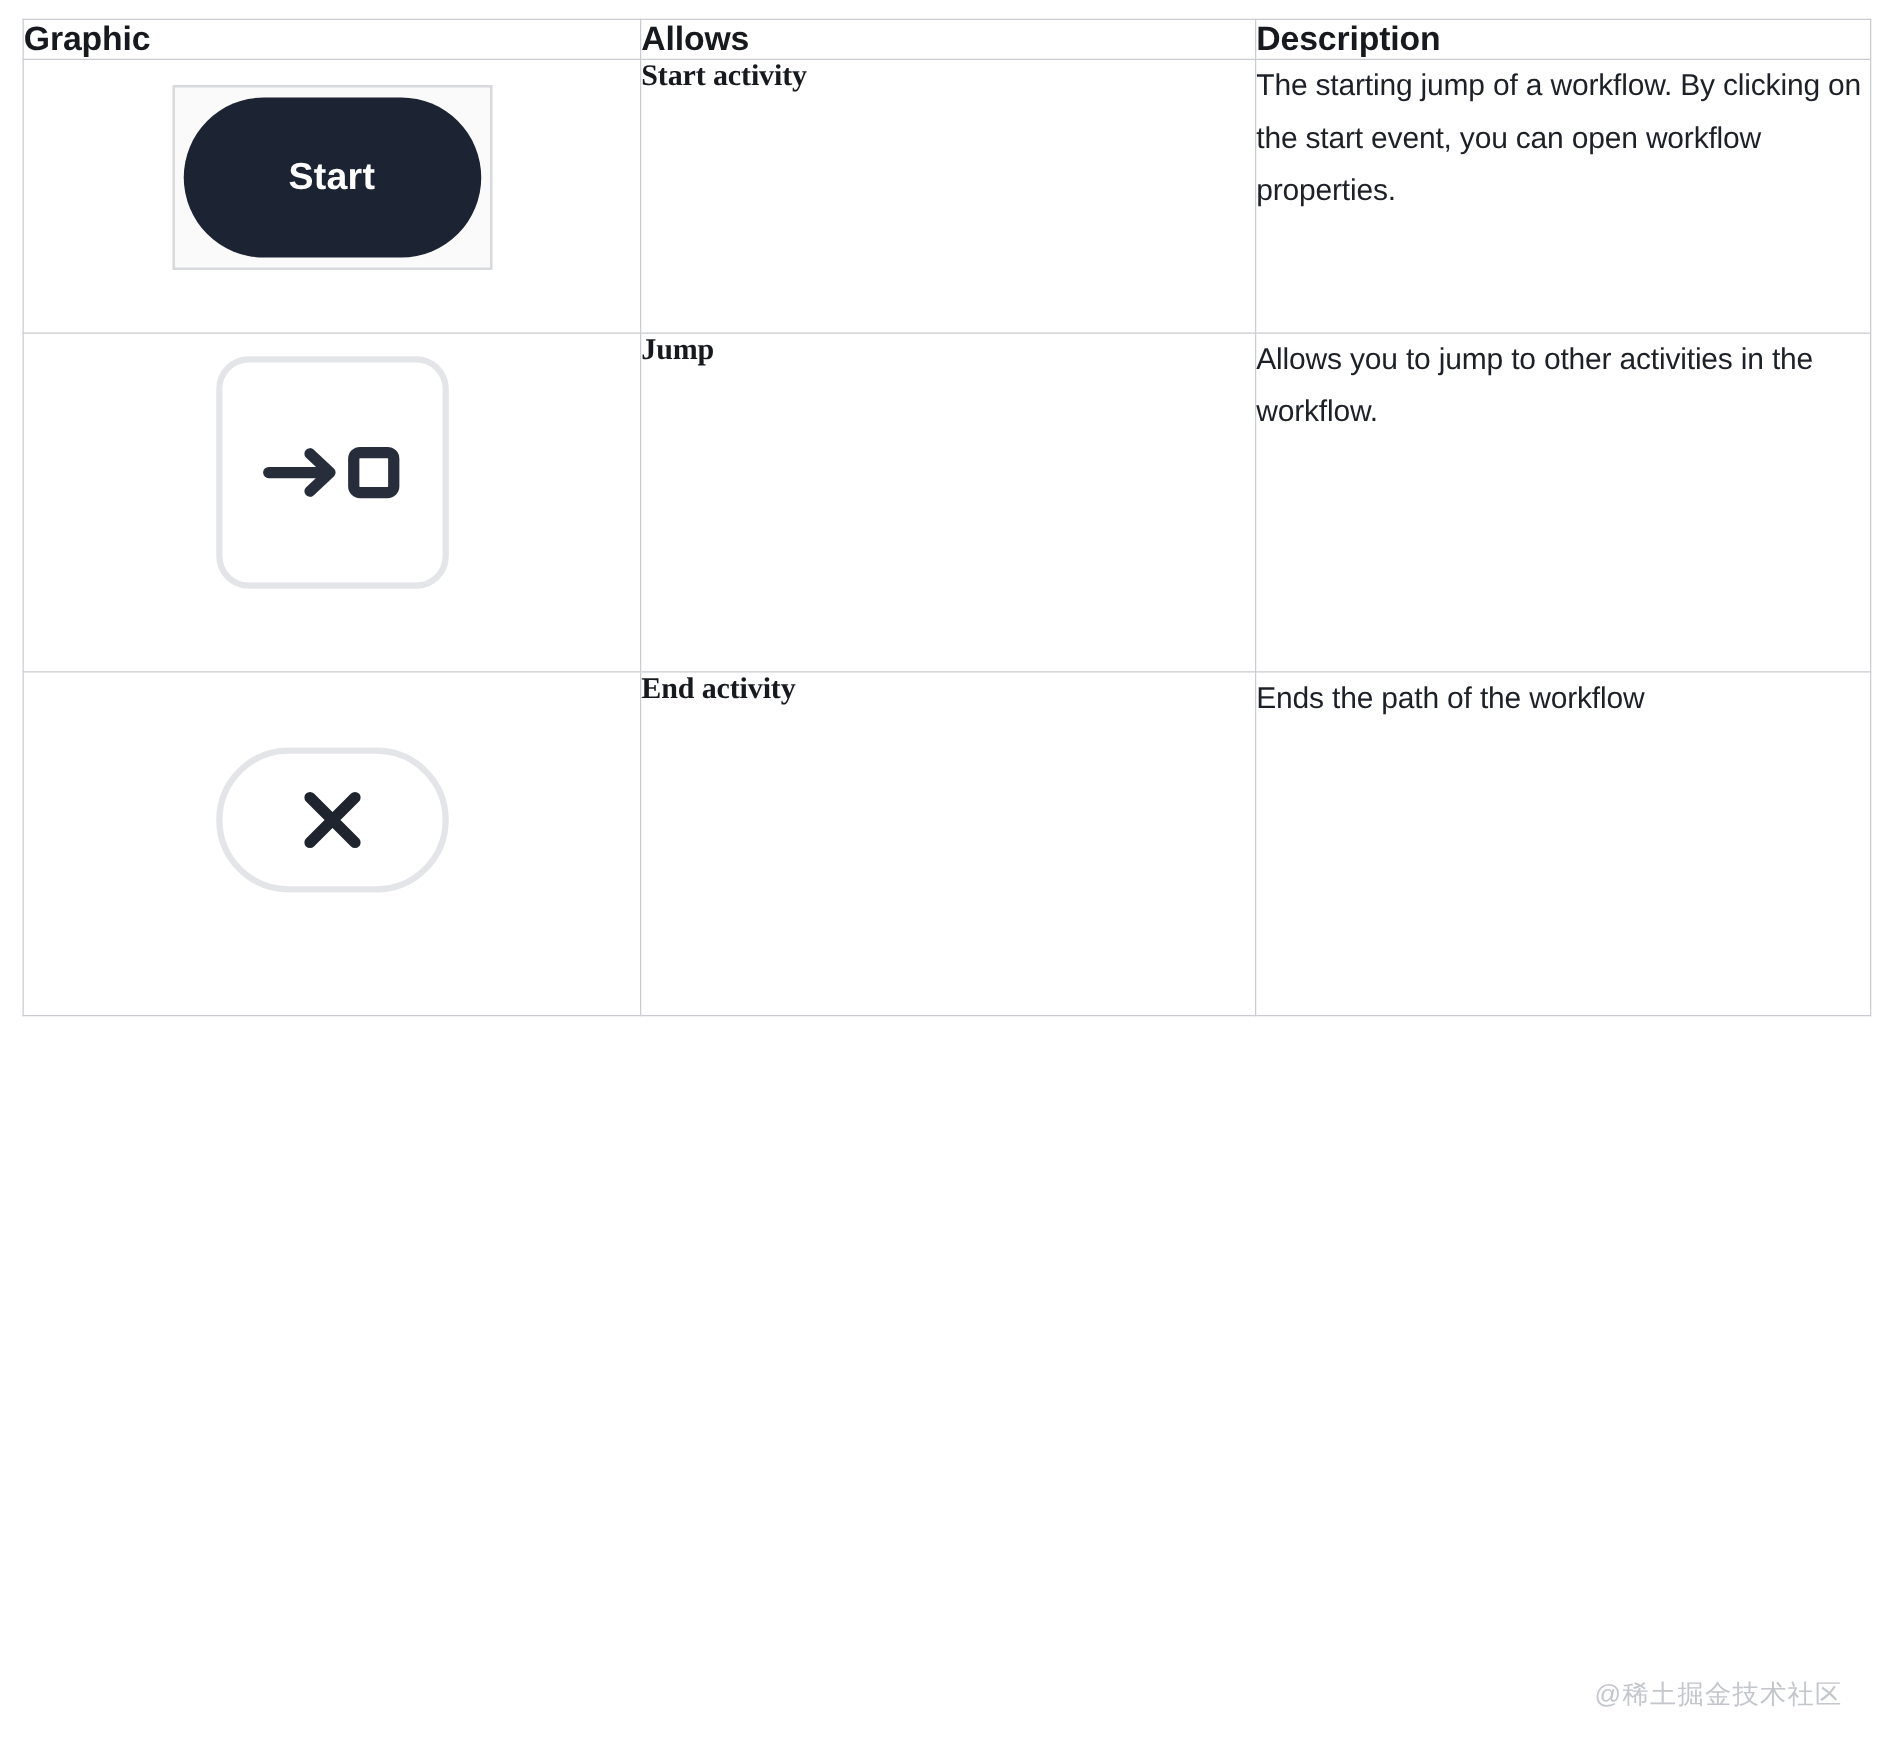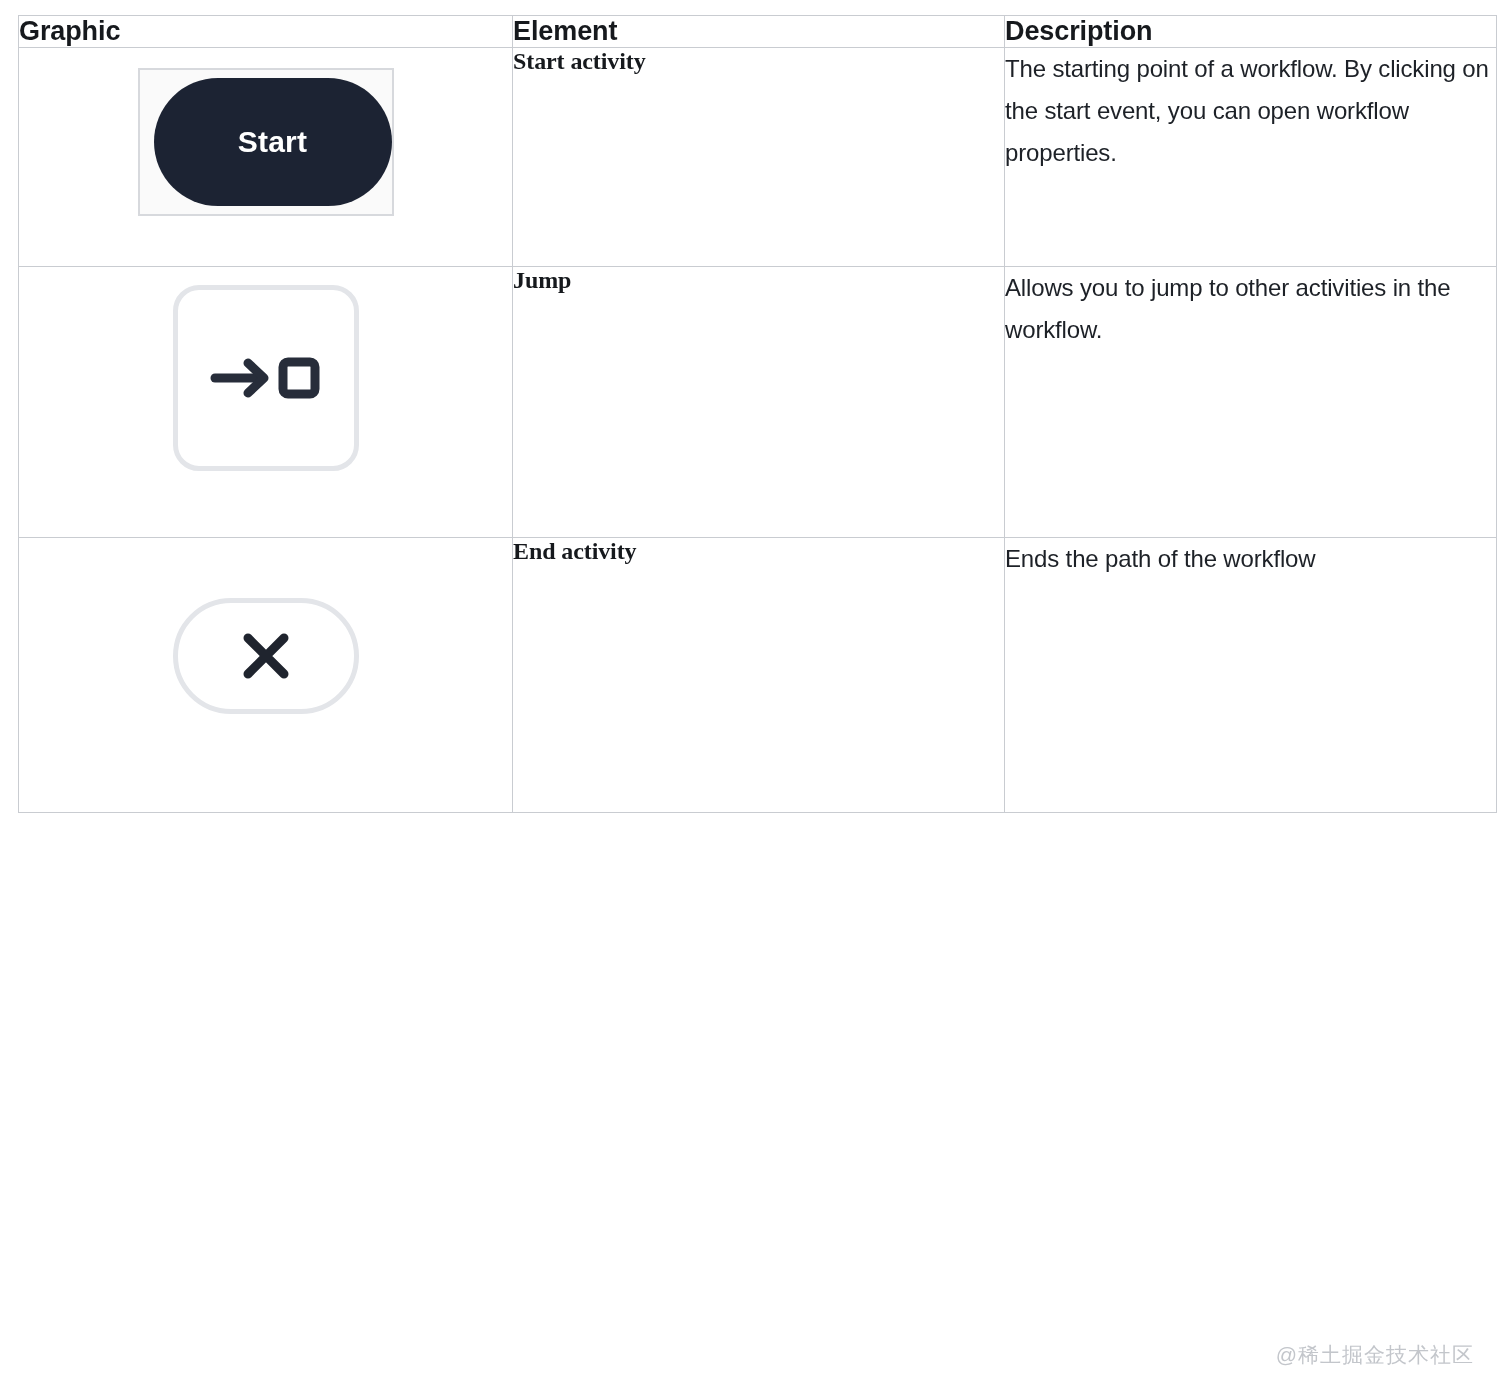--- a/index.html
+++ b/index.html
@@ -90,21 +90,21 @@
 
   
   .start-frame {
     width: 256px;
     height: 148px;
     background: #fafafa;
     border: 2px solid #d7d9dd;
     box-sizing: border-box;
     display: flex;
     align-items: center;
-    justify-content: flex-end;
+    justify-content: center;
     margin-top: 2px;
   }
   .start-pill {
     width: 238px;
     height: 128px;
     border-radius: 64px;
     background: #1c2333;
     display: flex;
     align-items: center;
     justify-content: center;
@@ -163,39 +163,39 @@
   <table class="legend-table">
     <colgroup>
       <col class="col-graphic">
       <col class="col-element">
       <col class="col-description">
     </colgroup>
 
     <thead>
       <tr>
         <th class="head-cell">Graphic</th>
-        <th class="head-cell">Element</th>
+        <th class="head-cell">Allows</th>
         <th class="head-cell">Description</th>
       </tr>
     </thead>
 
     <tbody>
 
       <tr>
         <td class="graphic-cell">
           <div class="graphic-wrap">
             <div class="start-frame">
               <div class="start-pill">
                 <span>Start</span>
               </div>
             </div>
           </div>
         </td>
         <td class="element-cell">Start activity</td>
-        <td class="description-cell">The starting point of a workflow. By clicking on the start event, you can open workflow properties.</td>
+        <td class="description-cell">The starting jump of a workflow. By clicking on the start event, you can open workflow properties.</td>
       </tr>
 
 
 
       <tr>
         <td class="graphic-cell row-tall">
           <div class="graphic-wrap">
             <div class="icon-frame">
               <svg width="118" height="72" viewBox="0 0 118 72">
 

